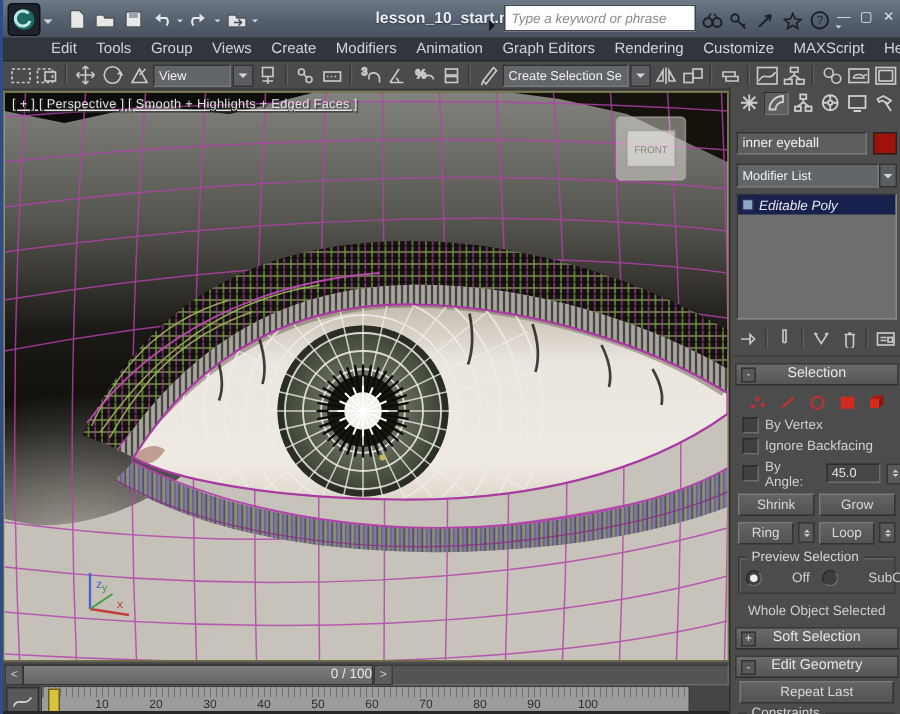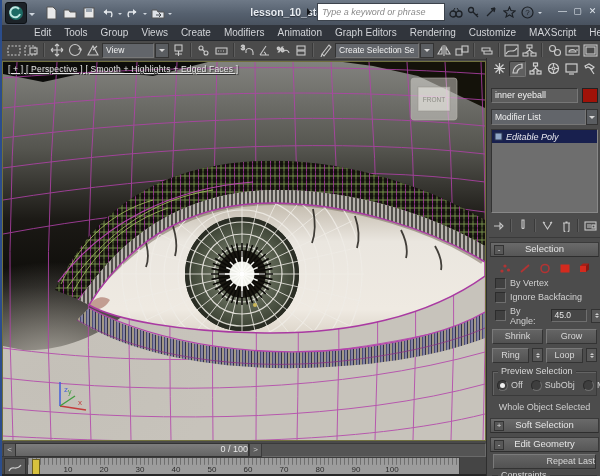--- a/index.html
+++ b/index.html
@@ -11,21 +11,21 @@
     background:linear-gradient(#6e7987,#55606e 55%,#49525f);display:flex;align-items:center;}
   .logo{width:20px;height:20px;margin-left:3px;border-radius:3px;background:#1c2228;
     border:1px solid #0d1116;display:flex;align-items:center;justify-content:center;}
   .logo-arrow{width:0;height:0;border:3px solid transparent;border-top-color:#cfd6de;margin:6px 3px 0 2px;}
   .qa{display:flex;align-items:center;gap:2px;margin-left:4px;}
   .qa-btn{width:17px;height:17px;display:flex;align-items:center;justify-content:center;border-radius:2px;}
   .qa-btn svg{display:block}
   .qa-sep{width:0;height:0;border:2.5px solid transparent;border-top-color:#cfd6de;margin-top:4px;}
   .doc-title{position:absolute;left:190px;width:220px;text-align:center;top:6px;
     font-size:10.5px;font-weight:bold;color:#e9edf2;text-shadow:0 1px 1px #2a3039;}
-  .infocenter{position:absolute;right:58px;top:3px;display:flex;align-items:center;gap:3px;}
+  .infocenter{position:absolute;right:39px;top:3px;display:flex;align-items:flex-end;gap:3px;}
   .ic-play{width:0;height:0;border:4px solid transparent;border-left-color:#15181c;margin-right:-1px;}
   .search{width:118px;height:14px;font-size:9px;border:1px solid #3c434c;background:#fff;color:#333;padding:1px 4px;}
   .search::placeholder{font-style:italic;color:#8a8a8a;}
   .ic-btn{width:15px;height:15px;display:flex;align-items:center;justify-content:center;}
   .winbtns{position:absolute;right:2px;top:5px;display:flex;gap:4px;}
   .winbtn{color:#dfe5ec;font-size:9px;width:11px;text-align:center;line-height:12px;}
   
   .menubar{position:absolute;left:0;top:25px;width:100%;height:16px;background:#31353c;
     display:flex;align-items:center;gap:13px;padding-left:32px;box-sizing:border-box;border-bottom:1px solid #22252a;}
   .menu-item{font-size:10px;color:#d2d4d8;white-space:nowrap;}
@@ -105,25 +105,25 @@
   .cb{width:9px;height:9px;background:#404040;border:1px solid #2c2c2c;border-bottom-color:#6e6e6e;border-right-color:#6e6e6e;flex:none;}
   .numfield{width:30px;height:11px;background:#474747;border:1px solid #2c2c2c;border-bottom-color:#6e6e6e;border-right-color:#6e6e6e;
     color:#e6e6e6;font-size:8.5px;line-height:11px;padding:0 2px;}
   .spinner{width:9px;height:12px;background:#585858;border:1px solid #333;display:flex;flex-direction:column;
     align-items:center;justify-content:center;gap:1px;flex:none;}
   .spin-up{width:0;height:0;border:2.5px solid transparent;border-bottom-color:#ccc;}
   .spin-dn{width:0;height:0;border:2.5px solid transparent;border-top-color:#ccc;}
   .btnrow{display:flex;gap:3px;padding:2px 5px;}
   .pbtn{flex:1;height:13px;background:linear-gradient(#646464,#525252);border:1px solid #333;
     border-top-color:#7a7a7a;border-left-color:#7a7a7a;color:#d8d8d8;font-size:9px;text-align:center;line-height:12px;}
-  .pbtn.wide{margin:2px 6px;height:13px;text-align:right;}
+  .pbtn.wide{margin:2px 6px;height:13px;}
   .groupbox{position:relative;margin:6px 5px 0 5px;border:1px solid #3a3a3a;
     box-shadow:inset 1px 1px 0 #646464;padding:6px 2px 3px 2px;}
   .groupbox .gtitle{position:absolute;left:5px;top:-6px;background:#4c4c4c;padding:0 3px;font-size:9px;color:#d6d6d6;}
-  .radio-row{display:flex;align-items:center;gap:3px;padding:1.5px 2px;}
+  .radio-row{display:flex;align-items:center;gap:20px;padding:1.5px 2px;}
   .radio{width:9px;height:9px;border-radius:50%;background:#3e3e3e;border:1px solid #2b2b2b;
     border-bottom-color:#6e6e6e;border-right-color:#6e6e6e;flex:none;position:relative;}
   .radio.sel::after{content:"";position:absolute;left:2px;top:2px;width:5px;height:5px;border-radius:50%;background:#f0f0f0;}
   .rlabel{font-size:9px;color:#d0d0d0;}
   .status-line{text-align:center;font-size:9px;color:#cfcfcf;padding:6px 0 2px 0;}
 </style>
 </head>
 <body>
 
 <div class="app">

